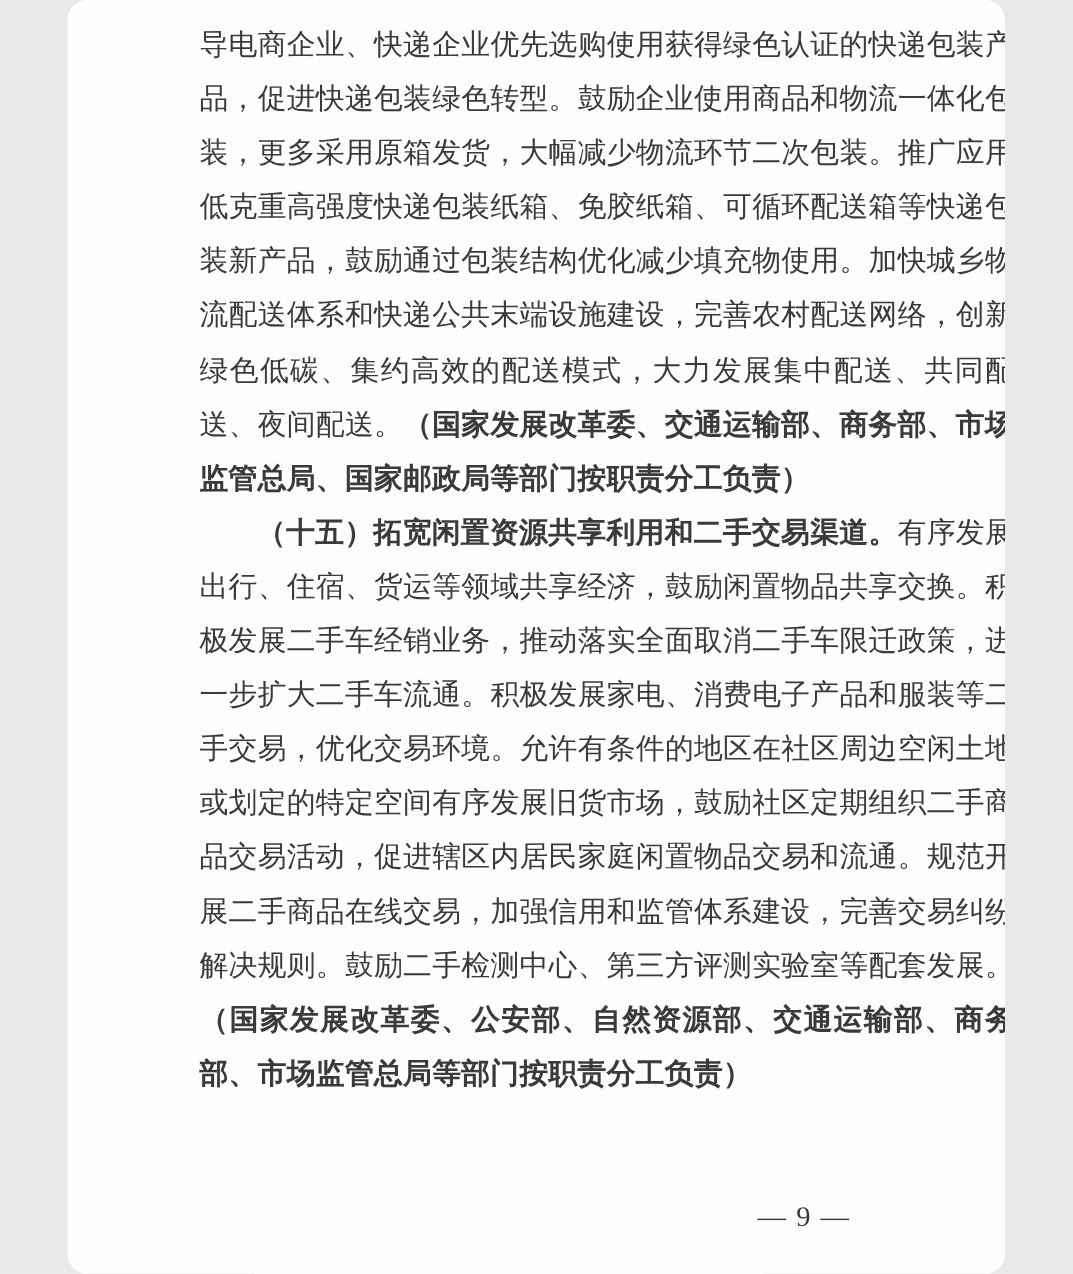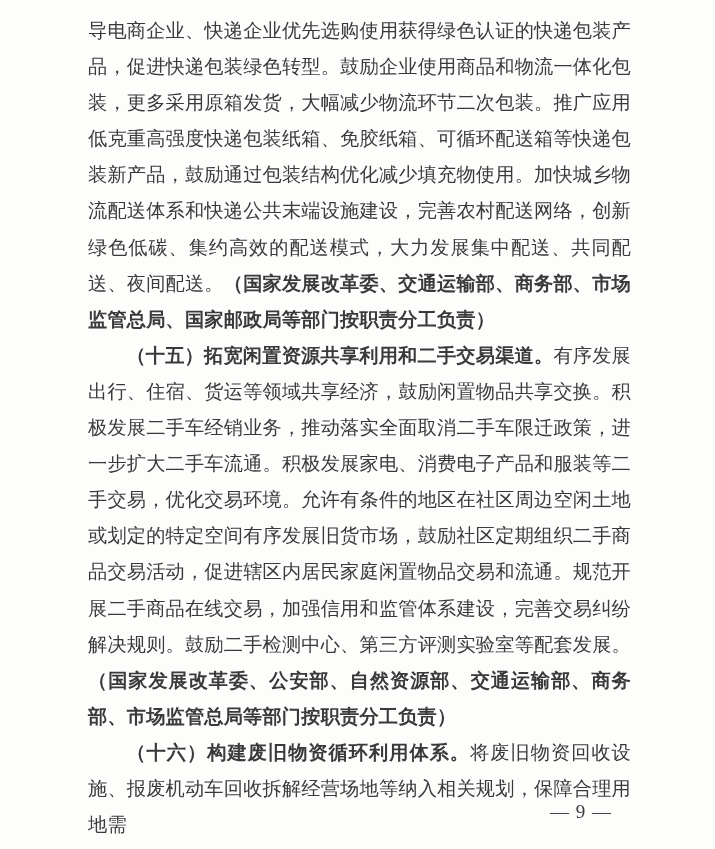--- a/index.html
+++ b/index.html
@@ -2,28 +2,29 @@
 <html><head>
 <meta charset="utf-8">
 <style>
   html, body {
     margin: 0;
     padding: 0;
     background: #e9e9e9;
   }
   .page {
     position: relative;
-    width: 715px;
+    width: 625px;
     height: 849px;
     margin: 0 auto;
     background: #fdfdfc;
     color: #3a3a3a;
     font-family: "Liberation Serif", "DejaVu Serif", serif;
     overflow: hidden;
     box-sizing: border-box;
+    border-radius: 13px;
   }
   .content {
     position: absolute;
     left: 88px;
     top: 13px;
     width: 543px;
   }
   .para {
     margin: 0;
     font-size: 19.2px;
@@ -56,18 +57,17 @@
 </head>
 <body>
 
 <div class="page">
   <div class="content">
 
     <p class="para"><span class="run">导电商企业、快递企业优先选购使用获得绿色认证的快递包装产品，促进快递包装绿色转型。鼓励企业使用商品和物流一体化包装，更多采用原箱发货，大幅减少物流环节二次包装。推广应用低克重高强度快递包装纸箱、免胶纸箱、可循环配送箱等快递包装新产品，鼓励通过包装结构优化减少填充物使用。加快城乡物流配送体系和快递公共末端设施建设，完善农村配送网络，创新绿色低碳、集约高效的配送模式，大力发展集中配送、共同配送、夜间配送。</span><span class="run bold">（国家发展改革委、交通运输部、商务部、市场监管总局、国家邮政局等部门按职责分工负责）</span></p>
 
     <p class="para indent"><span class="run bold">（十五）拓宽闲置资源共享利用和二手交易渠道。</span><span class="run">有序发展出行、住宿、货运等领域共享经济，鼓励闲置物品共享交换。积极发展二手车经销业务，推动落实全面取消二手车限迁政策，进一步扩大二手车流通。积极发展家电、消费电子产品和服装等二手交易，优化交易环境。允许有条件的地区在社区周边空闲土地或划定的特定空间有序发展旧货市场，鼓励社区定期组织二手商品交易活动，促进辖区内居民家庭闲置物品交易和流通。规范开展二手商品在线交易，加强信用和监管体系建设，完善交易纠纷解决规则。鼓励二手检测中心、第三方评测实验室等配套发展。</span><span class="run bold">（国家发展改革委、公安部、自然资源部、交通运输部、商务部、市场监管总局等部门按职责分工负责）</span></p>
 
-    <p class="para indent"><span class="run bold">（十六）构建废旧物资循环利用体系。</span><span class="run">将废旧物资回收设施、报废机动车回收拆解经营场地等纳入相关规划，保障合理用地需</span></p>
 
   </div>
 
   <div class="footer">— 9 —</div>
 </div>
 
 </body></html>

